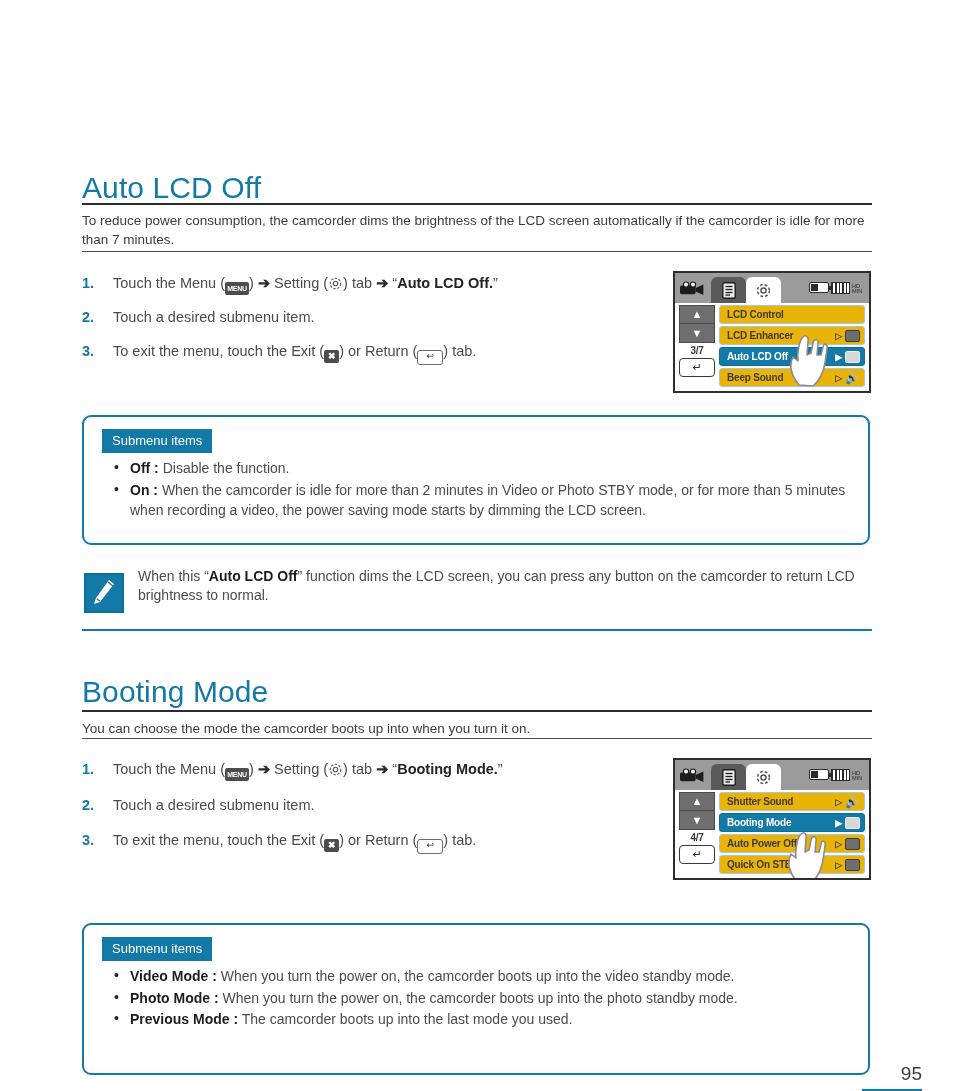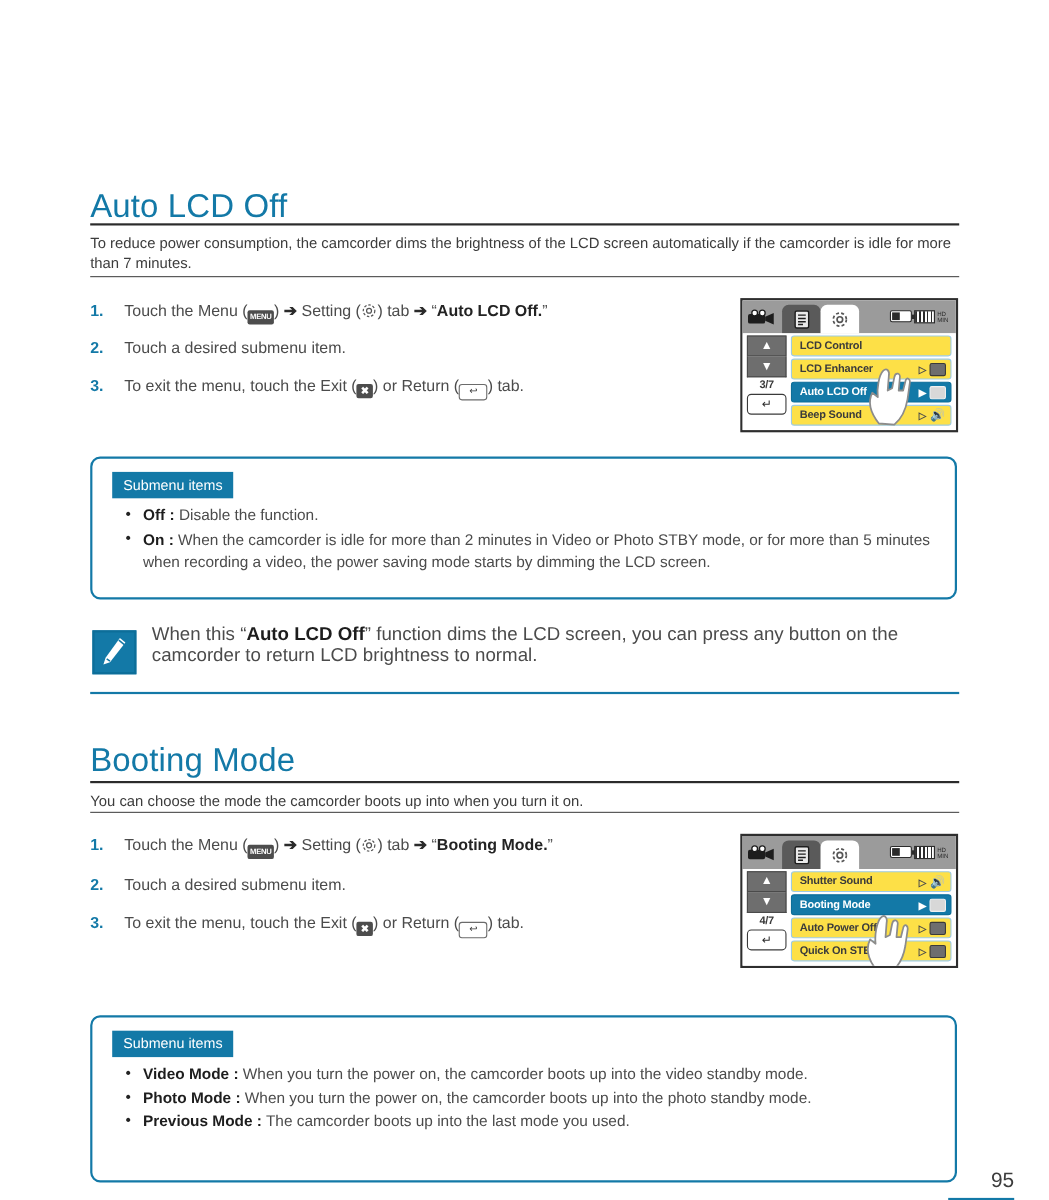--- a/index.html
+++ b/index.html
@@ -175,21 +175,21 @@
     left: 2px;
     top: 6px;
     width: 40px;
     height: 40px;
     background: #1379a7;
     border: 2px solid #0d6e99;
     box-sizing: border-box;
   }
   .note-text {
     margin-left: 56px;
-    font-size: 17px;
+    font-size: 14px;
     line-height: 19px;
     color: #4b4b4b;
   }
   .note-text b { color: #1d1d1d; font-weight: bold; }
 
   
   .lcd {
     position: absolute;
     width: 198px;
     height: 122px;
@@ -311,21 +311,21 @@
   }
   .lcd-row {
     height: 19px;
     margin-bottom: 2px;
     border: 1px solid #9ecbe2;
     border-radius: 3px;
     box-sizing: border-box;
     display: flex;
     align-items: center;
     padding: 0 4px 0 7px;
-    background: #fde047;
+    background: #eab308;
     font-size: 10px;
     font-weight: bold;
     color: #3b3b3b;
     letter-spacing: -0.2px;
   }
   .lcd-row.sel {
     background: #1379a7;
     border-color: #0d6e99;
     color: #ffffff;
   }

